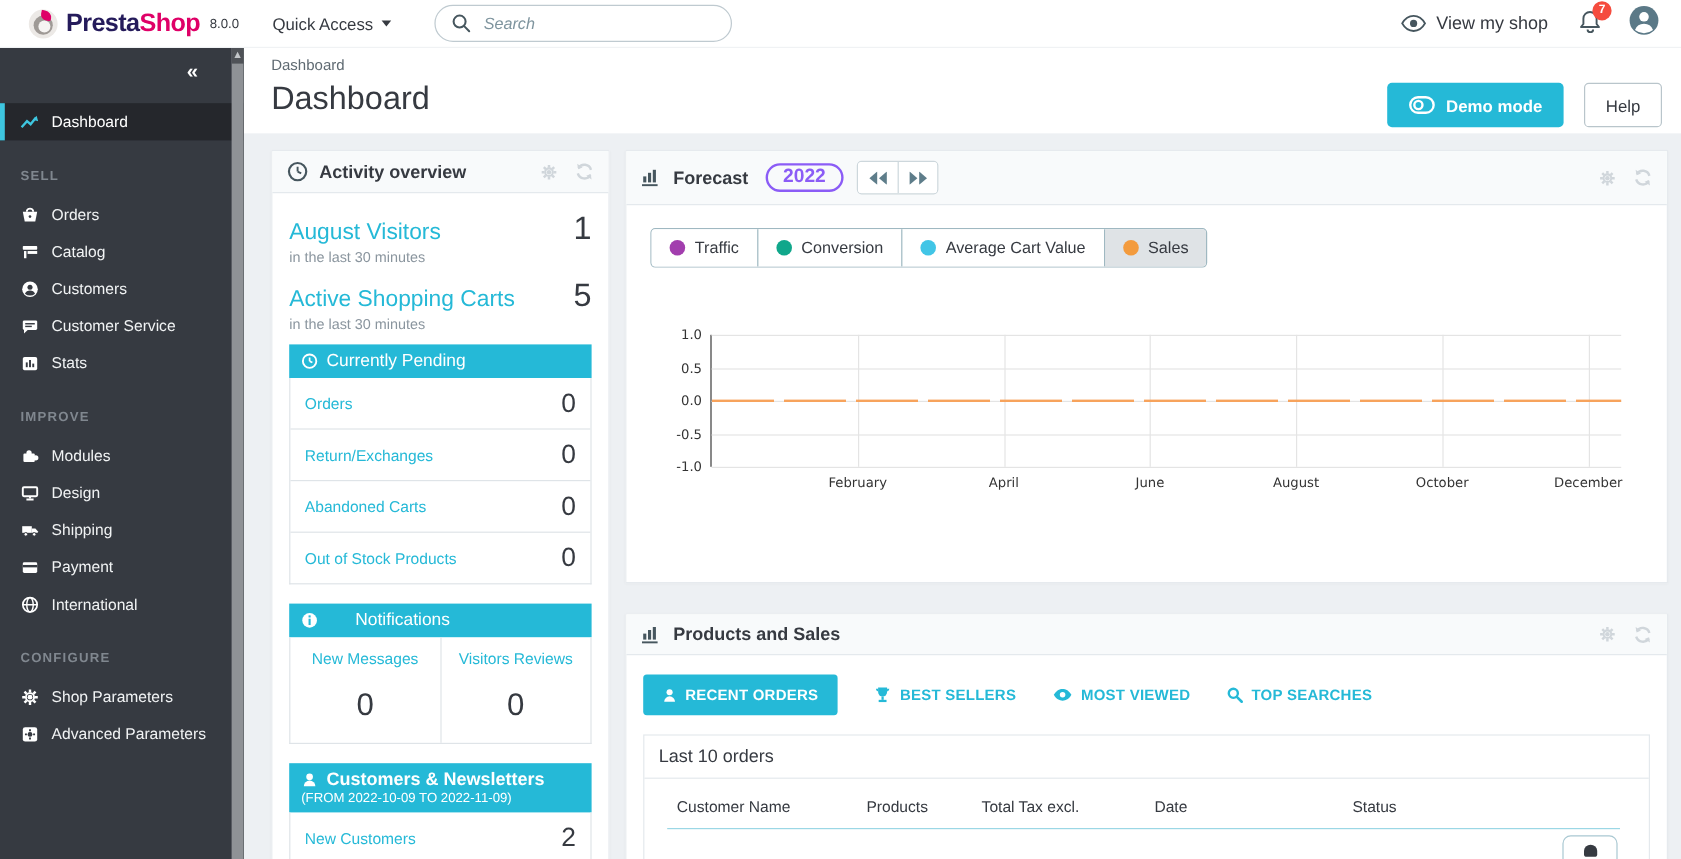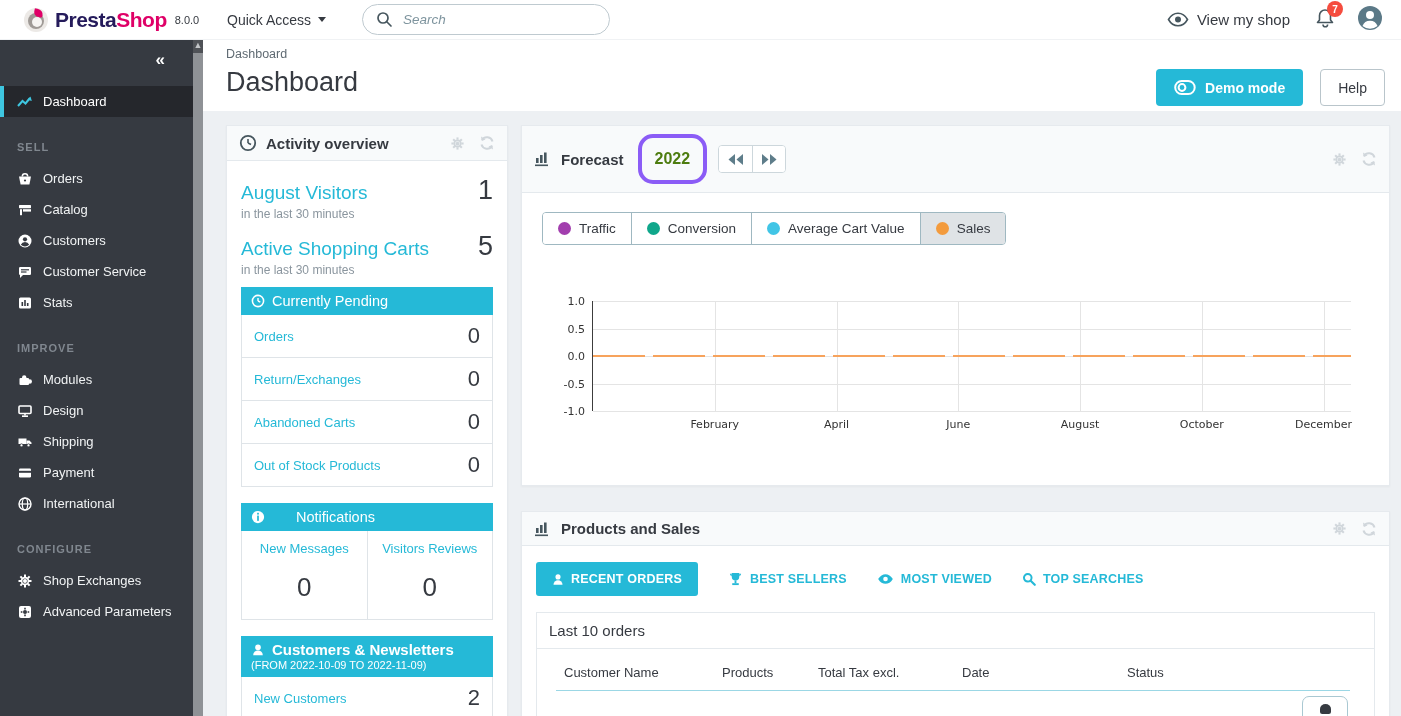--- a/index.html
+++ b/index.html
@@ -88,22 +88,22 @@
   .row-value { font-size:22px; font-weight:300; color:#363a41; }
   .notif-box { border:1px solid #dfe4e8; border-top:none; display:flex; }
   .notif-cell { flex:1; text-align:center; padding:10px 4px 16px 4px; }
   .notif-cell + .notif-cell { border-left:1px solid #dfe4e8; }
   .notif-label { font-size:13px; color:#25b9d7; cursor:pointer; }
   .notif-value { font-size:26px; font-weight:300; color:#363a41; margin-top:16px; }
 
   
   .col-right { flex:1; margin-left:13px; display:flex; flex-direction:column; min-width:0;}
   .forecast-panel { height:361px; }
-  .year-pill { margin-left:14px; border:4px solid #8b5cf6; border-radius:15px; padding:12px 13px;
-    font-size:16px; font-weight:bold; color:#4d7c0f; cursor:pointer;}
+  .year-pill { margin-left:14px; border:2px solid #8b5cf6; border-radius:15px; padding:1px 13px;
+    font-size:16px; font-weight:bold; color:#8b5cf6; cursor:pointer;}
   .nav-group { display:flex; margin-left:11px; border:1px solid #cdd7dc; border-radius:4px; overflow:hidden; background:#fff;}
   .nav-btn { width:33px; height:26px; display:flex; align-items:center; justify-content:center;
     background:#fff; border:none; cursor:pointer; }
   .nav-btn + .nav-btn { border-left:1px solid #cdd7dc; }
   .forecast-body { padding:19px 20px; }
   .tab-group { display:inline-flex; border:1px solid #9fb8c1; border-radius:4px; }
   .chart-tab { display:flex; align-items:center; padding:8px 15px; font-size:13.5px; color:#363a41;
     cursor:pointer; background:#fff; }
   .chart-tab + .chart-tab { border-left:1px solid #9fb8c1; }
   .chart-tab:first-child { border-radius:3px 0 0 3px; }
@@ -327,21 +327,21 @@
             <line x1="1.5" y1="8" x2="4" y2="8"></line>
             <line x1="12" y1="8" x2="14.5" y2="8"></line>
             <line x1="3.4" y1="3.4" x2="5.2" y2="5.2"></line>
             <line x1="10.8" y1="10.8" x2="12.6" y2="12.6"></line>
             <line x1="12.6" y1="3.4" x2="10.8" y2="5.2"></line>
             <line x1="5.2" y1="10.8" x2="3.4" y2="12.6"></line>
           </g>
           <circle cx="8" cy="8" r="3.4" fill="none" stroke="#fff" stroke-width="1.6"></circle>
         </svg>
     </span>
-    <span>Shop Exchanges</span>
+    <span>Shop Parameters</span>
   </div>
   <div class="menu-item">
     <span class="mi-icon">
       <svg width="16" height="16" viewBox="0 0 16 16">
           <rect x="2" y="2" width="12" height="12" rx="2" fill="#fff"></rect>
           <circle cx="8" cy="8" r="2" fill="#363a41"></circle>
           <g stroke="#363a41" stroke-width="1.6">
             <line x1="8" y1="3.8" x2="8" y2="5.4"></line>
             <line x1="8" y1="10.6" x2="8" y2="12.2"></line>
             <line x1="3.8" y1="8" x2="5.4" y2="8"></line>

